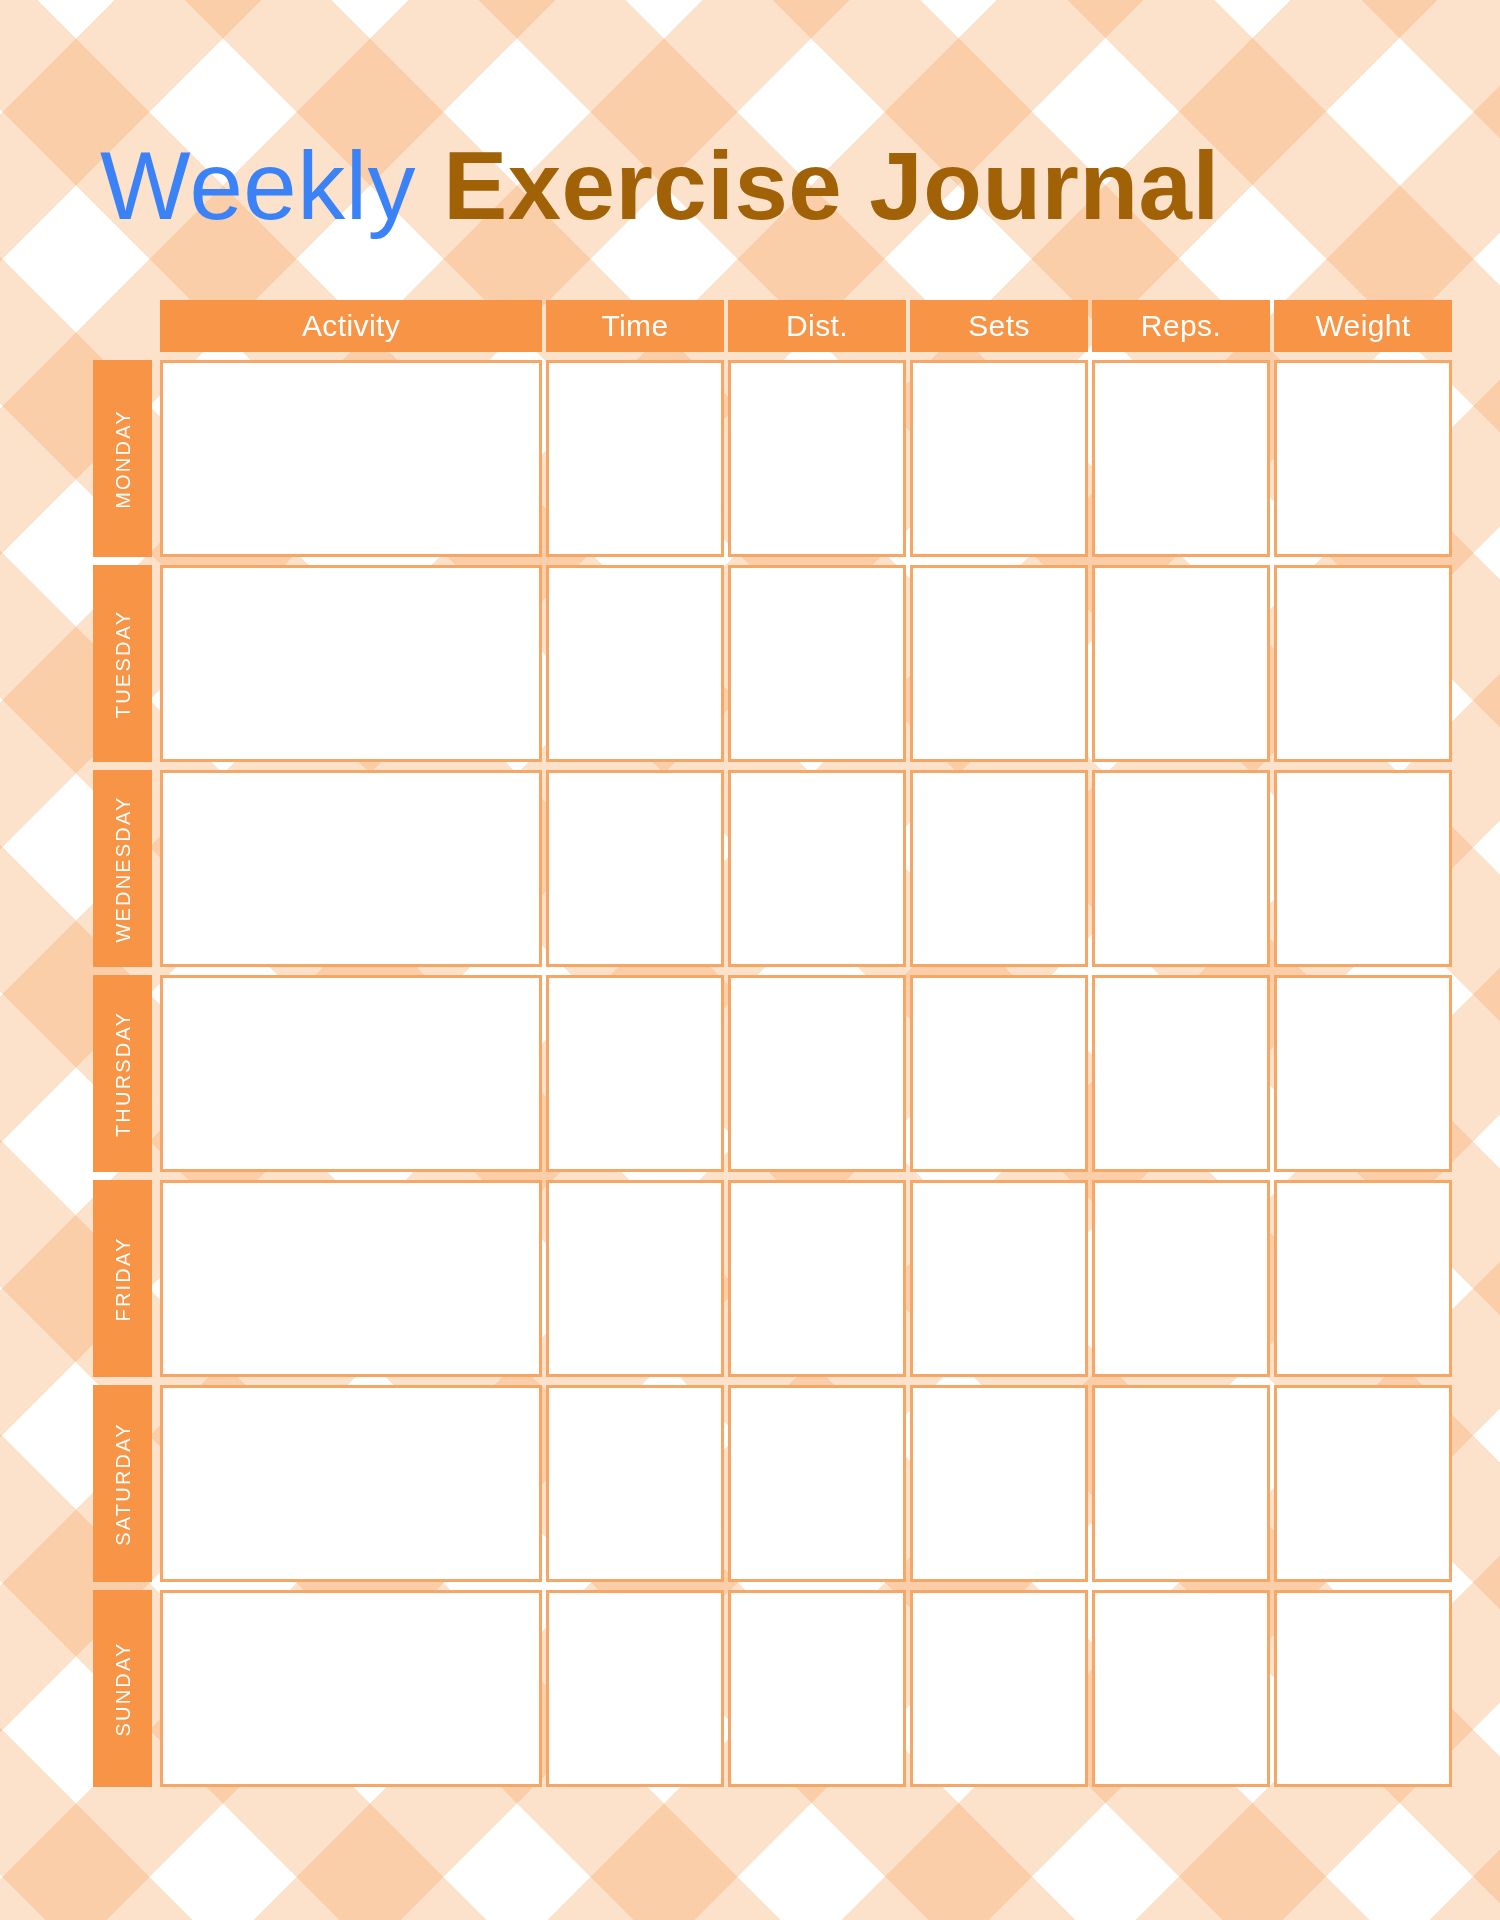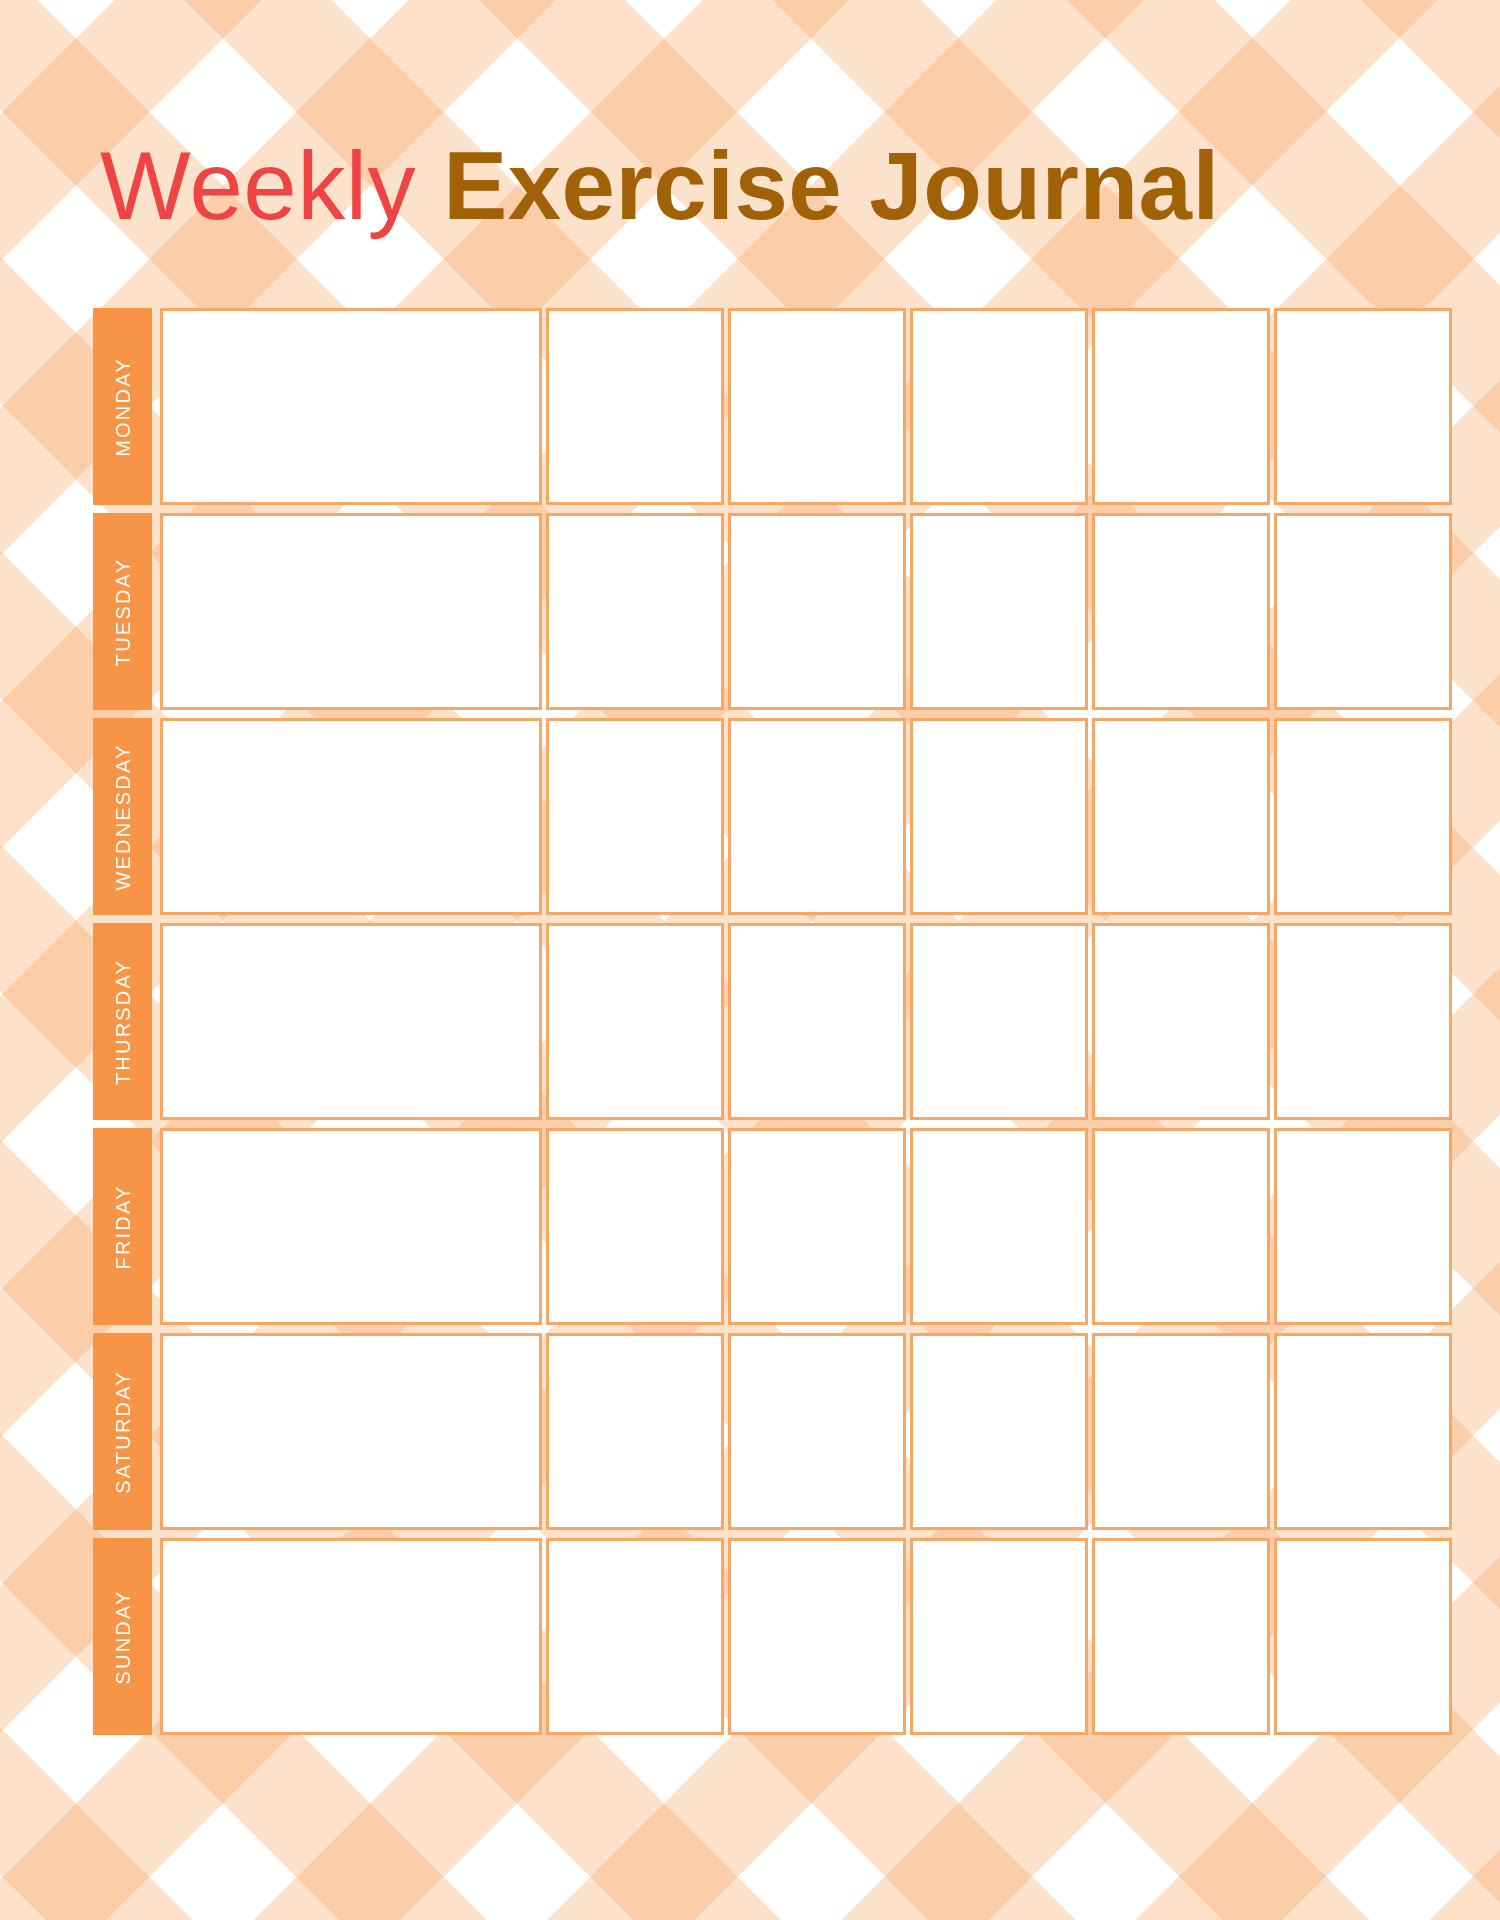--- a/index.html
+++ b/index.html
@@ -46,21 +46,21 @@
   .title {
     position: absolute;
     left: 100px;
     top: 72px;
     font-size: 96px;
     line-height: 1.05;
     white-space: nowrap;
     letter-spacing: 0.5px;
   }
   .title .t-light {
-    color: #ef4444;
+    color: #3b82f6;
     font-weight: 300;
   }
   .title .t-bold {
     color: #a16207;
     font-weight: 700;
   }
 
   
   .sheet {
     position: absolute;
@@ -135,20 +135,28 @@
 
   <div class="bg-plaid"></div>
 
   <h1 class="title">
     <span class="t-light">Weekly</span>
     <span class="t-bold">Exercise Journal</span>
   </h1>
 
   <div class="sheet">
 
+    <div class="head-row" id="head-row">
+        <div class="head-cell col-activity">Activity</div>
+        <div class="head-cell col-std">Time</div>
+        <div class="head-cell col-std">Dist.</div>
+        <div class="head-cell col-std">Sets</div>
+        <div class="head-cell col-std">Reps.</div>
+        <div class="head-cell col-std">Weight</div>
+      </div>
 
     <div class="body-rows" id="body-rows">
         <div class="day-row">
           <div class="day-tab">
             <span class="day-label">MONDAY</span>
           </div>
           <div class="cells">
             <div class="cell col-activity"></div>
             <div class="cell col-std"></div>
             <div class="cell col-std"></div>

